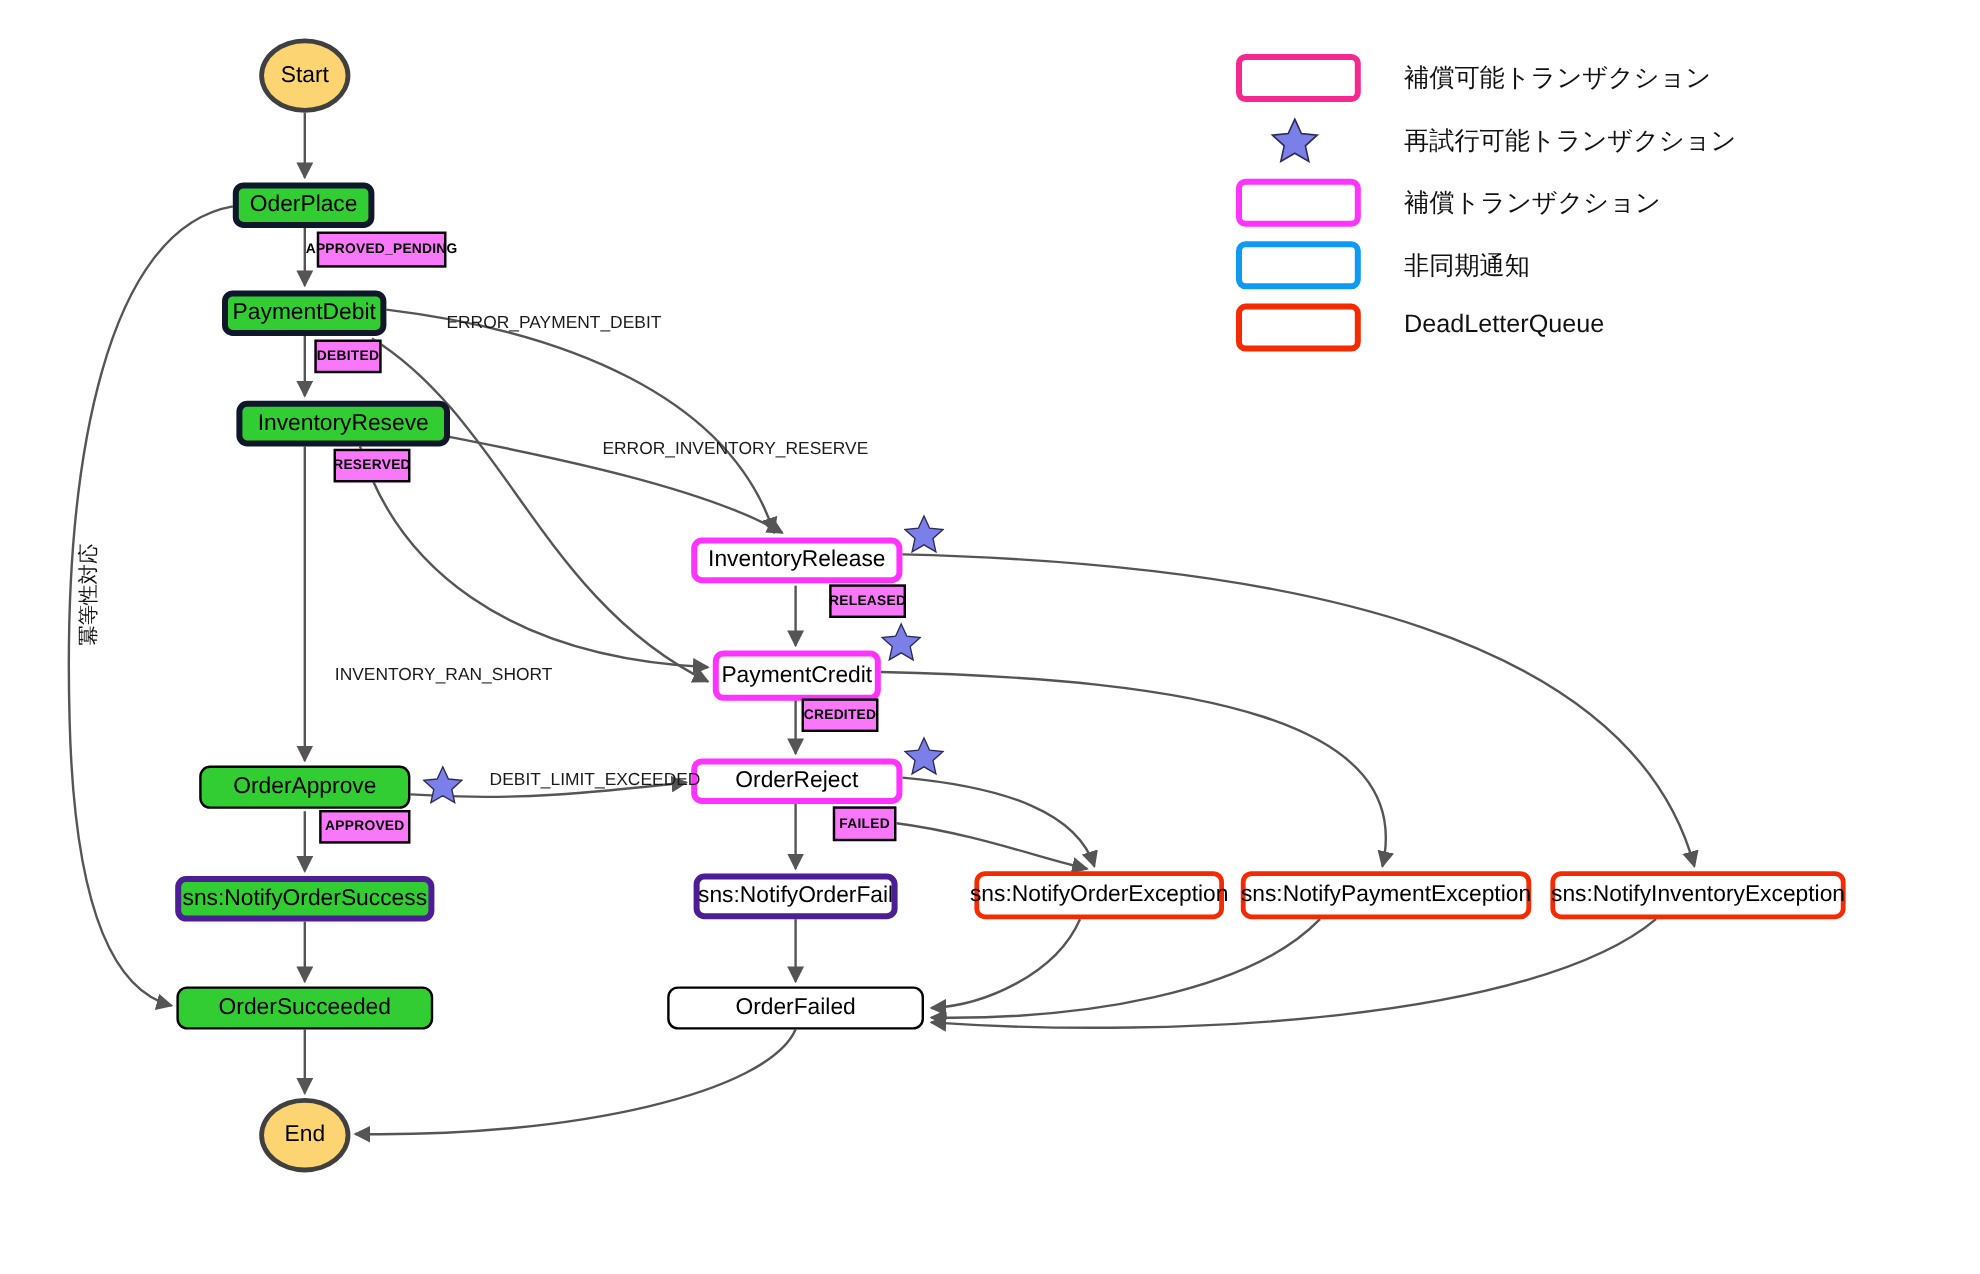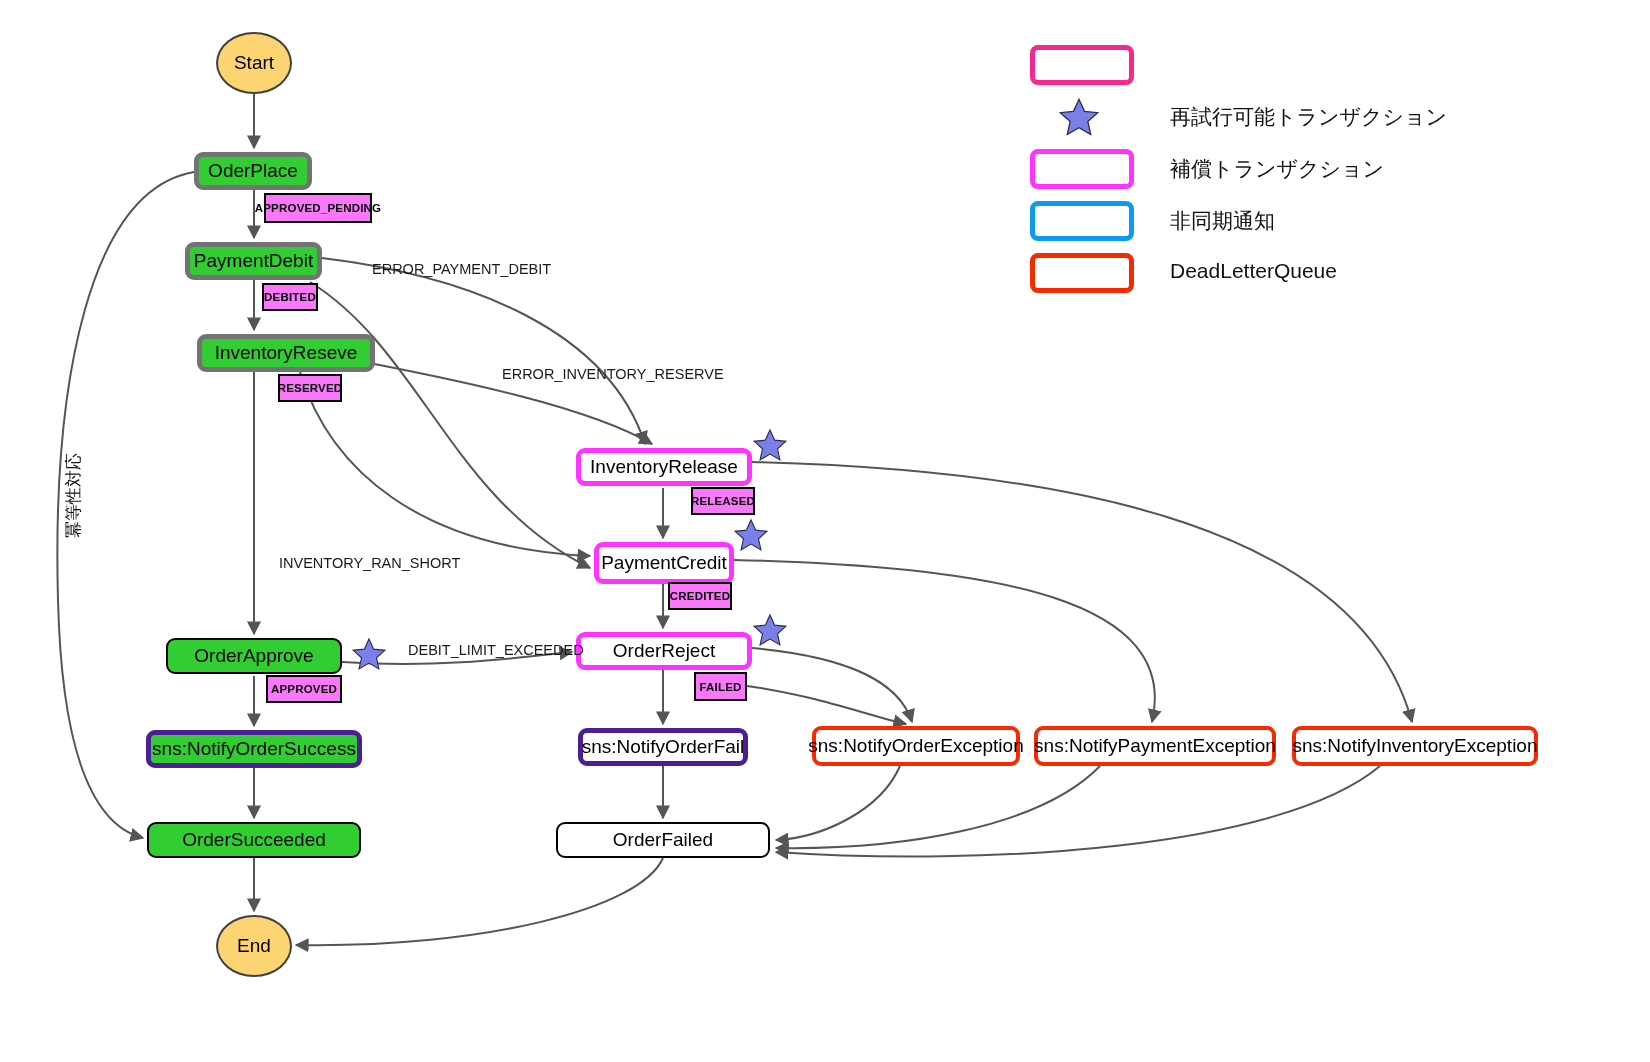--- a/index.html
+++ b/index.html
@@ -22,28 +22,28 @@
     border-radius:9px;
     font-size:19px;
     background:#ffffff;
     border:2px solid #000000;
   }
   
   .fill-green{background:#32CD32;}
   .fill-white{background:#ffffff;}
   
   .b-black{border:2px solid #000000;}
-  .b-pinkthick{border:5px solid #737373;}
+  .b-pinkthick{border:5px solid #0f172a;}
   .b-magenta{border:5px solid #FF33FF;}
   .b-blue{border:5px solid #4c1d95;}
   .b-red{border:4px solid #F42A00;}
 
   .terminal{
     border-radius:50%;
-    border:2px solid #404040;
+    border:4px solid #404040;
     background:#FCD572;
     font-size:19px;
   }
 
   
   .statlabel{
     position:absolute;box-sizing:border-box;
     background:#F978F9;border:2px solid #000;
     color:#000;font-size:11.5px;font-weight:bold;
     display:flex;align-items:center;justify-content:center;
@@ -244,20 +244,21 @@
   <div class="star" style="left:753px;top:613px;">
     <svg viewBox="0 0 24 24" width="34" height="34" xmlns="http://www.w3.org/2000/svg">
       <polygon points="12,1.4 15.3,8.6 23.2,9.4 17.3,14.7 19,22.5 12,18.4 5,22.5 6.7,14.7 0.8,9.4 8.7,8.6" fill="#7B7FE8" stroke="#2b2b55" stroke-width="0.8"></polygon>
     </svg>
   </div>
 
   <div id="legend">
 
     <div class="legrow">
       <div class="legswatch" style="border:5px solid #F5288F;"></div>
+      <div class="legtext">補償可能トランザクション</div>
     </div>
 
     <div class="legrow">
       <div class="legstarwrap">
         <svg viewBox="0 0 24 24" width="42" height="40" xmlns="http://www.w3.org/2000/svg">
           <polygon points="12,1.4 15.3,8.6 23.2,9.4 17.3,14.7 19,22.5 12,18.4 5,22.5 6.7,14.7 0.8,9.4 8.7,8.6" fill="#7B7FE8" stroke="#2b2b55" stroke-width="0.8"></polygon>
         </svg>
       </div>
       <div class="legtext">再試行可能トランザクション</div>
     </div>

